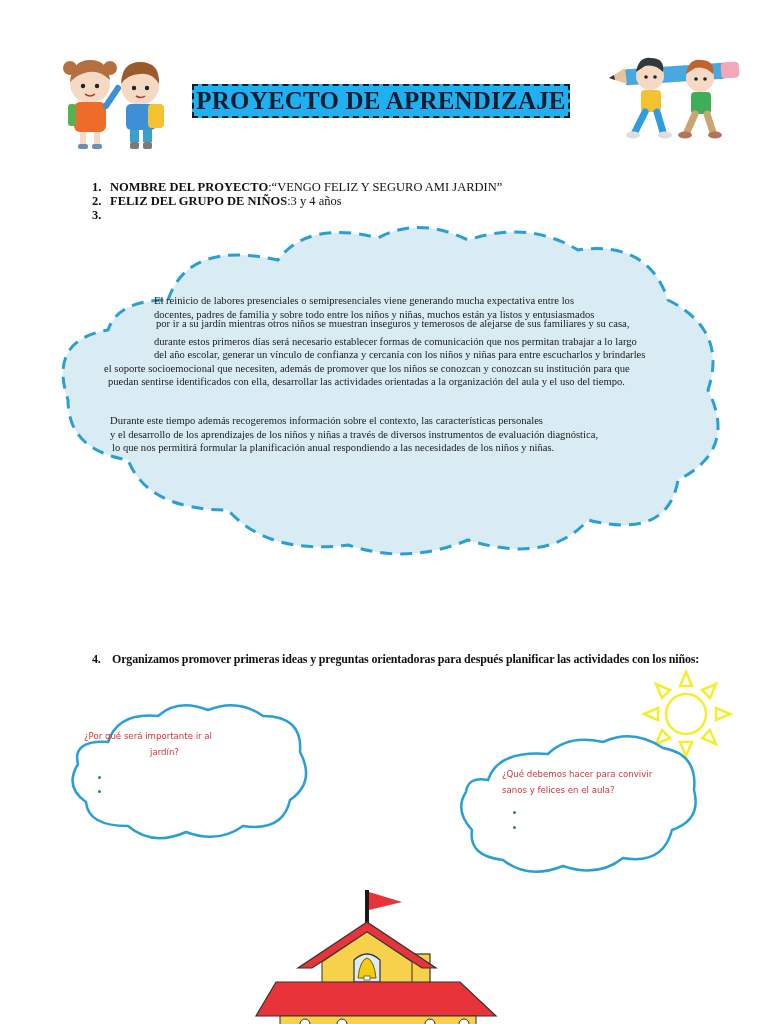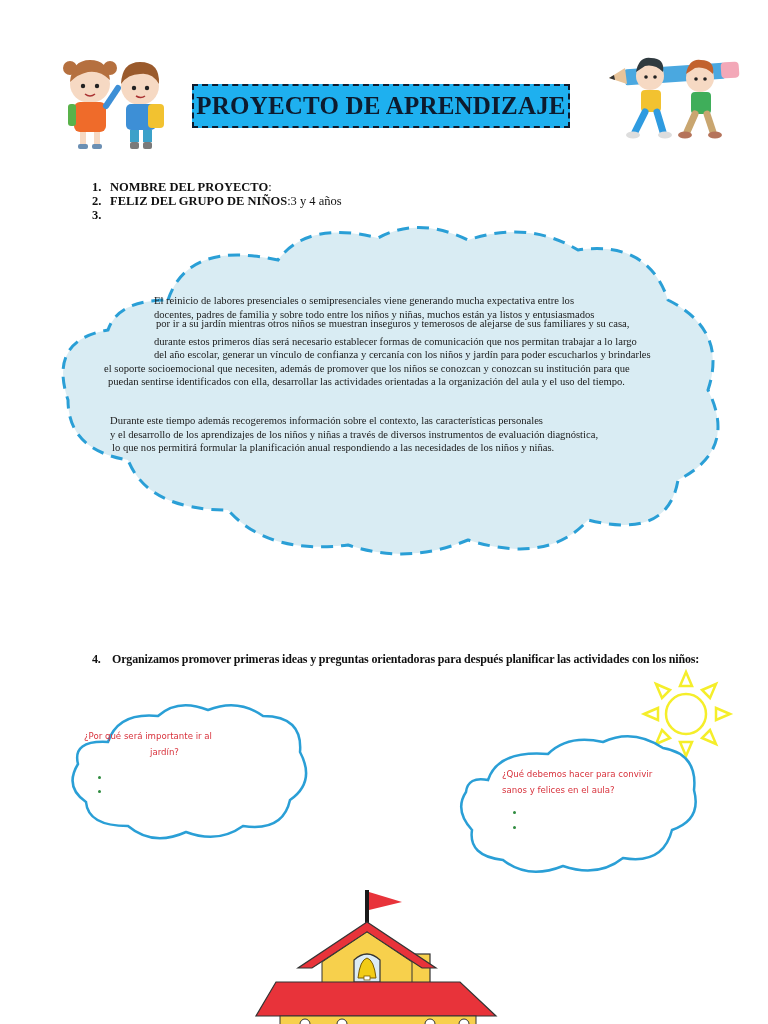--- a/index.html
+++ b/index.html
@@ -1,21 +1,21 @@
 <!DOCTYPE html>
 <html><head>
 <meta charset="utf-8">
 <style>
   html, body { margin: 0; padding: 0; background: #ffffff; }
   body { width: 768px; height: 1024px; position: relative; overflow: hidden; font-family: "Liberation Serif", serif; color: #111; }
   .abs { position: absolute; }
 
   
   .title-box {
-    left: 192px; top: 84px; width: 378px; height: 44px;
+    left: 192px; top: 84px; width: 378px; height: 34px;
     background: #1eb0ef; border: 2.5px dashed #0d1b2e; box-sizing: border-box;
     display: flex; align-items: center; justify-content: center;
   }
   .title-text { font-family: "Liberation Serif", serif; font-weight: bold; font-size: 25px; color: #0d1b2e; letter-spacing: 0.2px; }
 
   .kids-left { left: 48px; top: 44px; width: 130px; height: 110px; }
   .kids-right { left: 605px; top: 44px; width: 140px; height: 100px; }
 
   
   .list { left: 92px; top: 180px; font-size: 12.5px; line-height: 14px; }
@@ -109,20 +109,21 @@
     <ellipse cx="80" cy="91" rx="7" ry="3.5" fill="#b5735a"></ellipse>
       <ellipse cx="110" cy="91" rx="7" ry="3.5" fill="#b5735a"></ellipse>
   </svg>
 </div>
 
 <div class="abs list">
   <div class="row">
     <span class="num">1.</span>
     <span class="label">NOMBRE DEL PROYECTO</span>
     <span class="value">: </span>
+    <span class="value">“VENGO FELIZ Y SEGURO AMI JARDIN”</span>
   </div>
   <div class="row">
     <span class="num">2.</span>
     <span class="label">FELIZ DEL GRUPO DE NIÑOS</span>
     <span class="value">: </span>
     <span class="value">3 y 4 años</span>
   </div>
   <div class="row">
     <span class="num">3.</span>
   </div>
@@ -147,21 +148,21 @@
              Q0 120 60 110
              Q70 80 120 80 Z" fill="#d9ecf3" stroke="#2a9fd6" stroke-width="3" stroke-dasharray="12 8"></path>
   </svg>
 </div>
 
 <div class="abs cloud-text p1">
   <span class="line" style="left:154px;top:0px">El reinicio de labores presenciales o semipresenciales viene generando mucha expectativa entre los</span>
   <span class="line" style="left:154px;top:13.5px">docentes, padres de    familia y sobre todo entre los niños y niñas, muchos están ya listos y entusiasmados</span>
   <span class="line" style="left:156px;top:23px"> por ir a su jardín mientras otros niños se muestran inseguros y temerosos de alejarse de sus familiares y su casa,</span>
   <span class="line" style="left:154px;top:40.5px">durante estos primeros días será necesario establecer formas de comunicación que nos permitan trabajar a lo largo</span>
-  <span class="line" style="left:154px;top:54px">del año escolar, generar un vínculo de confianza y cercanía con los niños y jardín para poder escucharlos y brindarles</span>
+  <span class="line" style="left:154px;top:54px">del año escolar, generar un vínculo de confianza y cercanía con los niños y niñas para entre escucharlos y brindarles</span>
   <span class="line" style="left:104px;top:67.5px">el soporte socioemocional que necesiten, además de promover que los niños se conozcan y conozcan su institución para que</span>
   <span class="line" style="left:108px;top:81px">puedan sentirse identificados con ella, desarrollar las actividades orientadas a la organización del aula y el uso del tiempo.</span>
 </div>
 
 <div class="abs cloud-text p2">
   <span class="line" style="left:110px;top:0px">Durante este tiempo además recogeremos información sobre el contexto, las características personales</span>
   <span class="line" style="left:110px;top:13.5px">y el desarrollo de los aprendizajes de los niños y niñas a través de diversos instrumentos de evaluación diagnóstica,</span>
   <span class="line" style="left:112px;top:27px"> lo que nos permitirá formular la planificación anual respondiendo a las necesidades de los niños y niñas.</span>
 </div>
 

